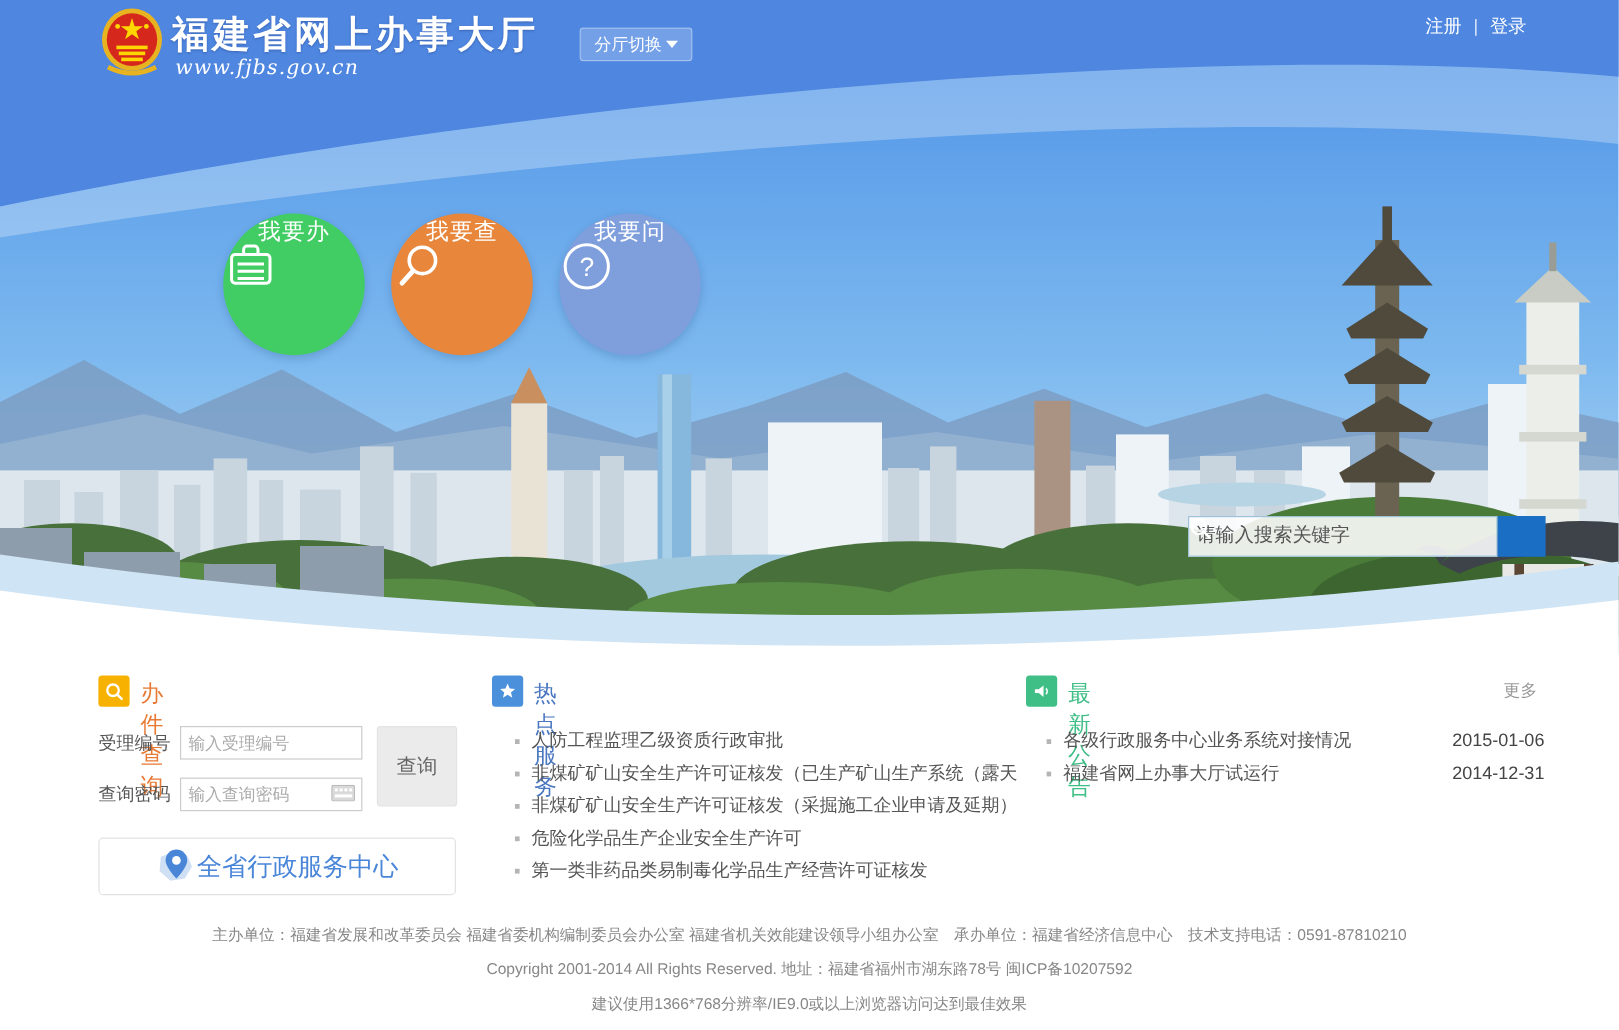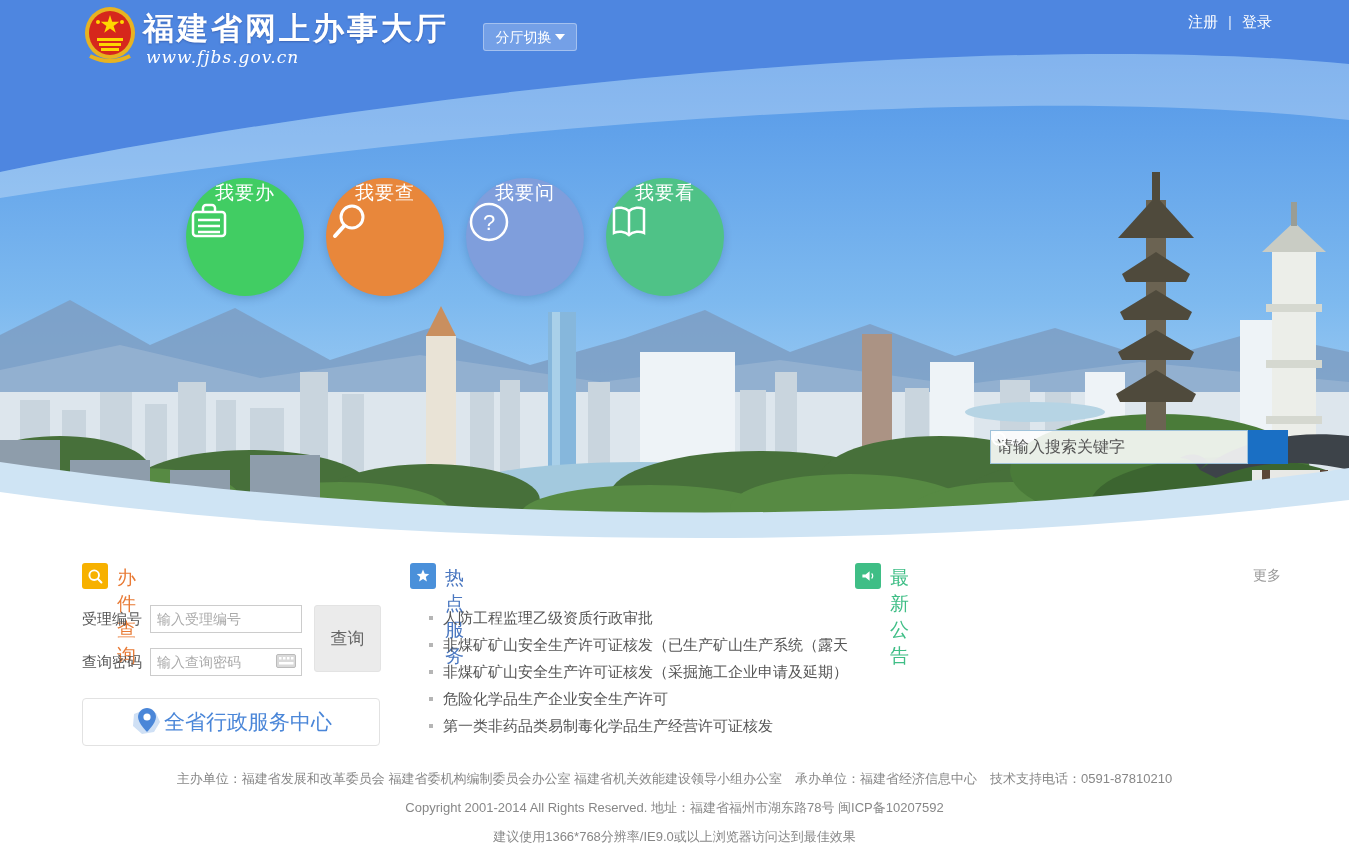--- a/index.html
+++ b/index.html
@@ -218,27 +218,20 @@
       </svg>
       <div class="lbl">我要查</div>
     </div>
     <div class="action" style="left: 466px; background: rgb(127, 158, 220);">
       <svg width="46" height="46" viewBox="0 0 46 46">
         <circle cx="23" cy="23" r="18" fill="none" stroke="#fff" stroke-width="2.5"></circle>
         <text x="23" y="31" font-size="22" fill="#fff" text-anchor="middle" font-family="sans-serif">?</text>
       </svg>
       <div class="lbl">我要问</div>
     </div>
-    <div class="action" style="left: 606px; background: rgb(79, 194, 135);">
-      <svg width="46" height="46" viewBox="0 0 46 46">
-        <path d="M23,12 C19,8 12,8 8,10 V34 C12,32 19,32 23,36 C27,32 34,32 38,34 V10 C34,8 27,8 23,12 Z" fill="none" stroke="#fff" stroke-width="2.5"></path>
-        <line x1="23" y1="12" x2="23" y2="36" stroke="#fff" stroke-width="2.5"></line>
-      </svg>
-      <div class="lbl">我要看</div>
-    </div>
 
     <div id="hero-search">
       <input type="text" placeholder="请输入搜索关键字" style="">
       <button id="search-btn">
         <svg width="20" height="20" viewBox="0 0 20 20">
           <circle cx="9" cy="9" r="6" fill="none" stroke="#fff" stroke-width="2"></circle>
           <line x1="13.5" y1="13.5" x2="18" y2="18" stroke="#fff" stroke-width="2" stroke-linecap="round"></line>
         </svg>
       </button>
     </div>
@@ -304,20 +297,30 @@
   <div class="sec-head" style="left:855px;top:563px">
     <span class="sec-ico" style="background:#3fbe86">
       <svg width="16" height="16" viewBox="0 0 20 20">
           <path d="M3,8 v4 h4 l5,4 V4 L7,8 Z" fill="#fff"></path>
           <path d="M14.5,7 a4,4 0 0 1 0,6" stroke="#fff" stroke-width="1.6" fill="none"></path>
         </svg>
     </span>
     <span class="sec-title" style="color:#3fbe86">最新公告</span>
   </div>
   <span id="more-link">更多</span>
+  <ul class="blist" id="news-list" style="left:868px;top:600px;width:415px">
+    <li>
+      <span>各级行政服务中心业务系统对接情况</span>
+      <span class="dt">2015-01-06</span>
+    </li>
+    <li>
+      <span>福建省网上办事大厅试运行</span>
+      <span class="dt">2014-12-31</span>
+    </li>
+  </ul>
 
   <div id="footer">
     <div>主办单位：福建省发展和改革委员会 福建省委机构编制委员会办公室 福建省机关效能建设领导小组办公室　承办单位：福建省经济信息中心　技术支持电话：0591-87810210</div>
     <div>Copyright 2001-2014 All Rights Reserved. 地址：福建省福州市湖东路78号 闽ICP备10207592</div>
     <div>建议使用1366*768分辨率/IE9.0或以上浏览器访问达到最佳效果</div>
   </div>
 
 </div>
 
 </body></html>

